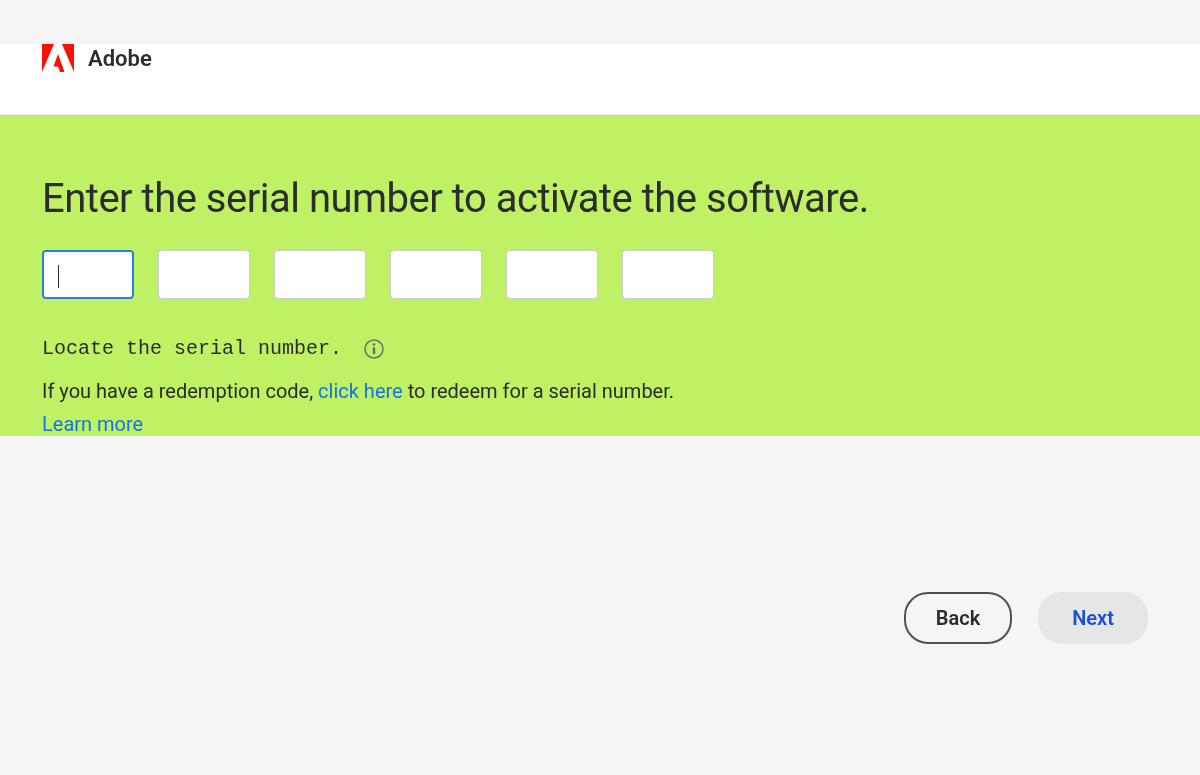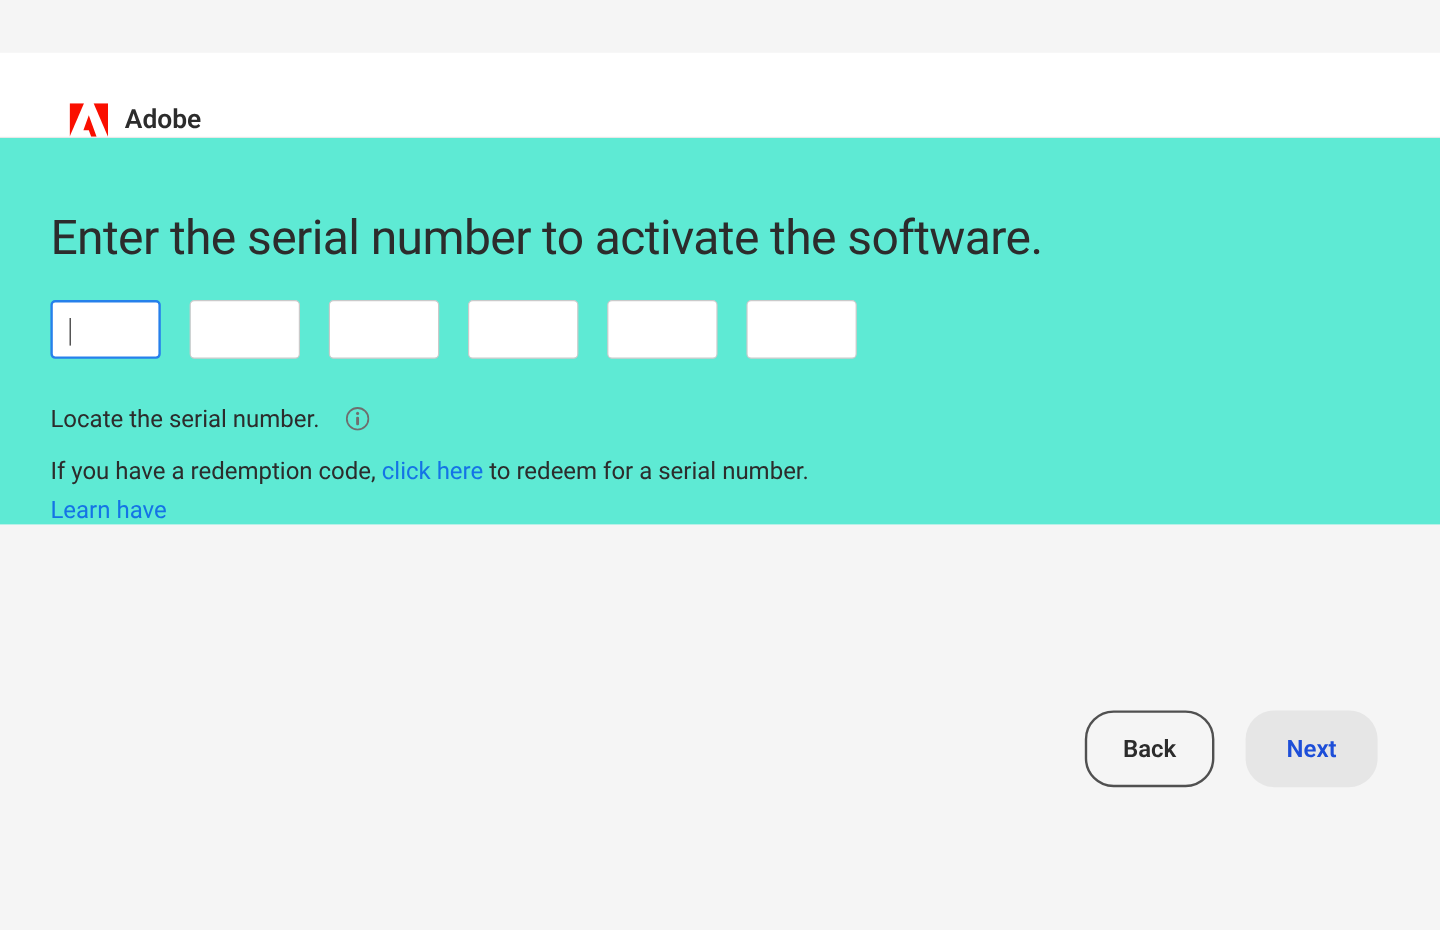--- a/index.html
+++ b/index.html
@@ -15,41 +15,41 @@
       overflow: hidden;
     }
     .top-space {
       height: 44px;
       background: #f5f5f5;
     }
     .header {
       background: #ffffff;
       height: 71px;
       display: flex;
-      align-items: flex-end;
-      padding-left: 58px;
+      align-items: flex-start;
+      padding-left: 42px;
       border-bottom: 1px solid #e8e8e8;
     }
     .logo-container {
       display: flex;
       align-items: center;
       gap: 14px;
     }
     .adobe-logo {
       width: 32px;
       height: 28px;
     }
     .brand-name {
       font-size: 22px;
       font-weight: 600;
       color: #2c2c2c;
     }
     .content {
       padding: 60px 42px 0 42px;
-      background: #5eead4;
+      background: #bef264;
     }
     .heading {
       font-size: 40px;
       font-weight: 400;
       color: #2c2c2c;
       margin-bottom: 28px;
       letter-spacing: -0.5px;
     }
     .serial-inputs {
       display: flex;
@@ -72,20 +72,21 @@
       border: 2px solid #2680eb;
     }
     .serial-box.active::after {
       content: '';
     }
     .locate-row {
       display: flex;
       align-items: center;
       gap: 22px;
       margin-bottom: 14px;
+      font-family: Liberation Mono, monospace;
     }
     .locate-text {
       font-size: 20px;
       color: #2c2c2c;
     }
     .info-icon {
       width: 20px;
       height: 20px;
       display: inline-flex;
       align-items: center;
@@ -111,21 +112,21 @@
       position: absolute;
       left: 0;
       right: 0;
       top: 592px;
       display: flex;
       justify-content: flex-end;
       gap: 26px;
       padding-right: 52px;
     }
     .btn {
-      height: 64px;
+      height: 52px;
       border-radius: 24px;
       font-size: 20px;
       font-weight: 600;
       cursor: pointer;
       display: flex;
       align-items: center;
       justify-content: center;
       font-family: inherit;
     }
     .btn-back {
@@ -192,19 +193,19 @@
         <circle cx="10" cy="5.5" r="1.3" fill="#6e6e6e"></circle>
         <rect x="8.8" y="8.3" width="2.4" height="7" rx="1" fill="#6e6e6e"></rect>
       </svg>
     </span>
   </div>
 
   <div class="redemption-line">
     <span>If you have a redemption code, </span><span class="link">click here</span><span> to redeem for a serial number.</span>
   </div>
 
-  <div class="learn-more">Learn have</div>
+  <div class="learn-more">Learn more</div>
 </div>
 
 <div class="button-row">
   <button class="btn btn-back">Back</button>
   <button class="btn btn-next" disabled="">Next</button>
 </div>
 
 </body></html>

